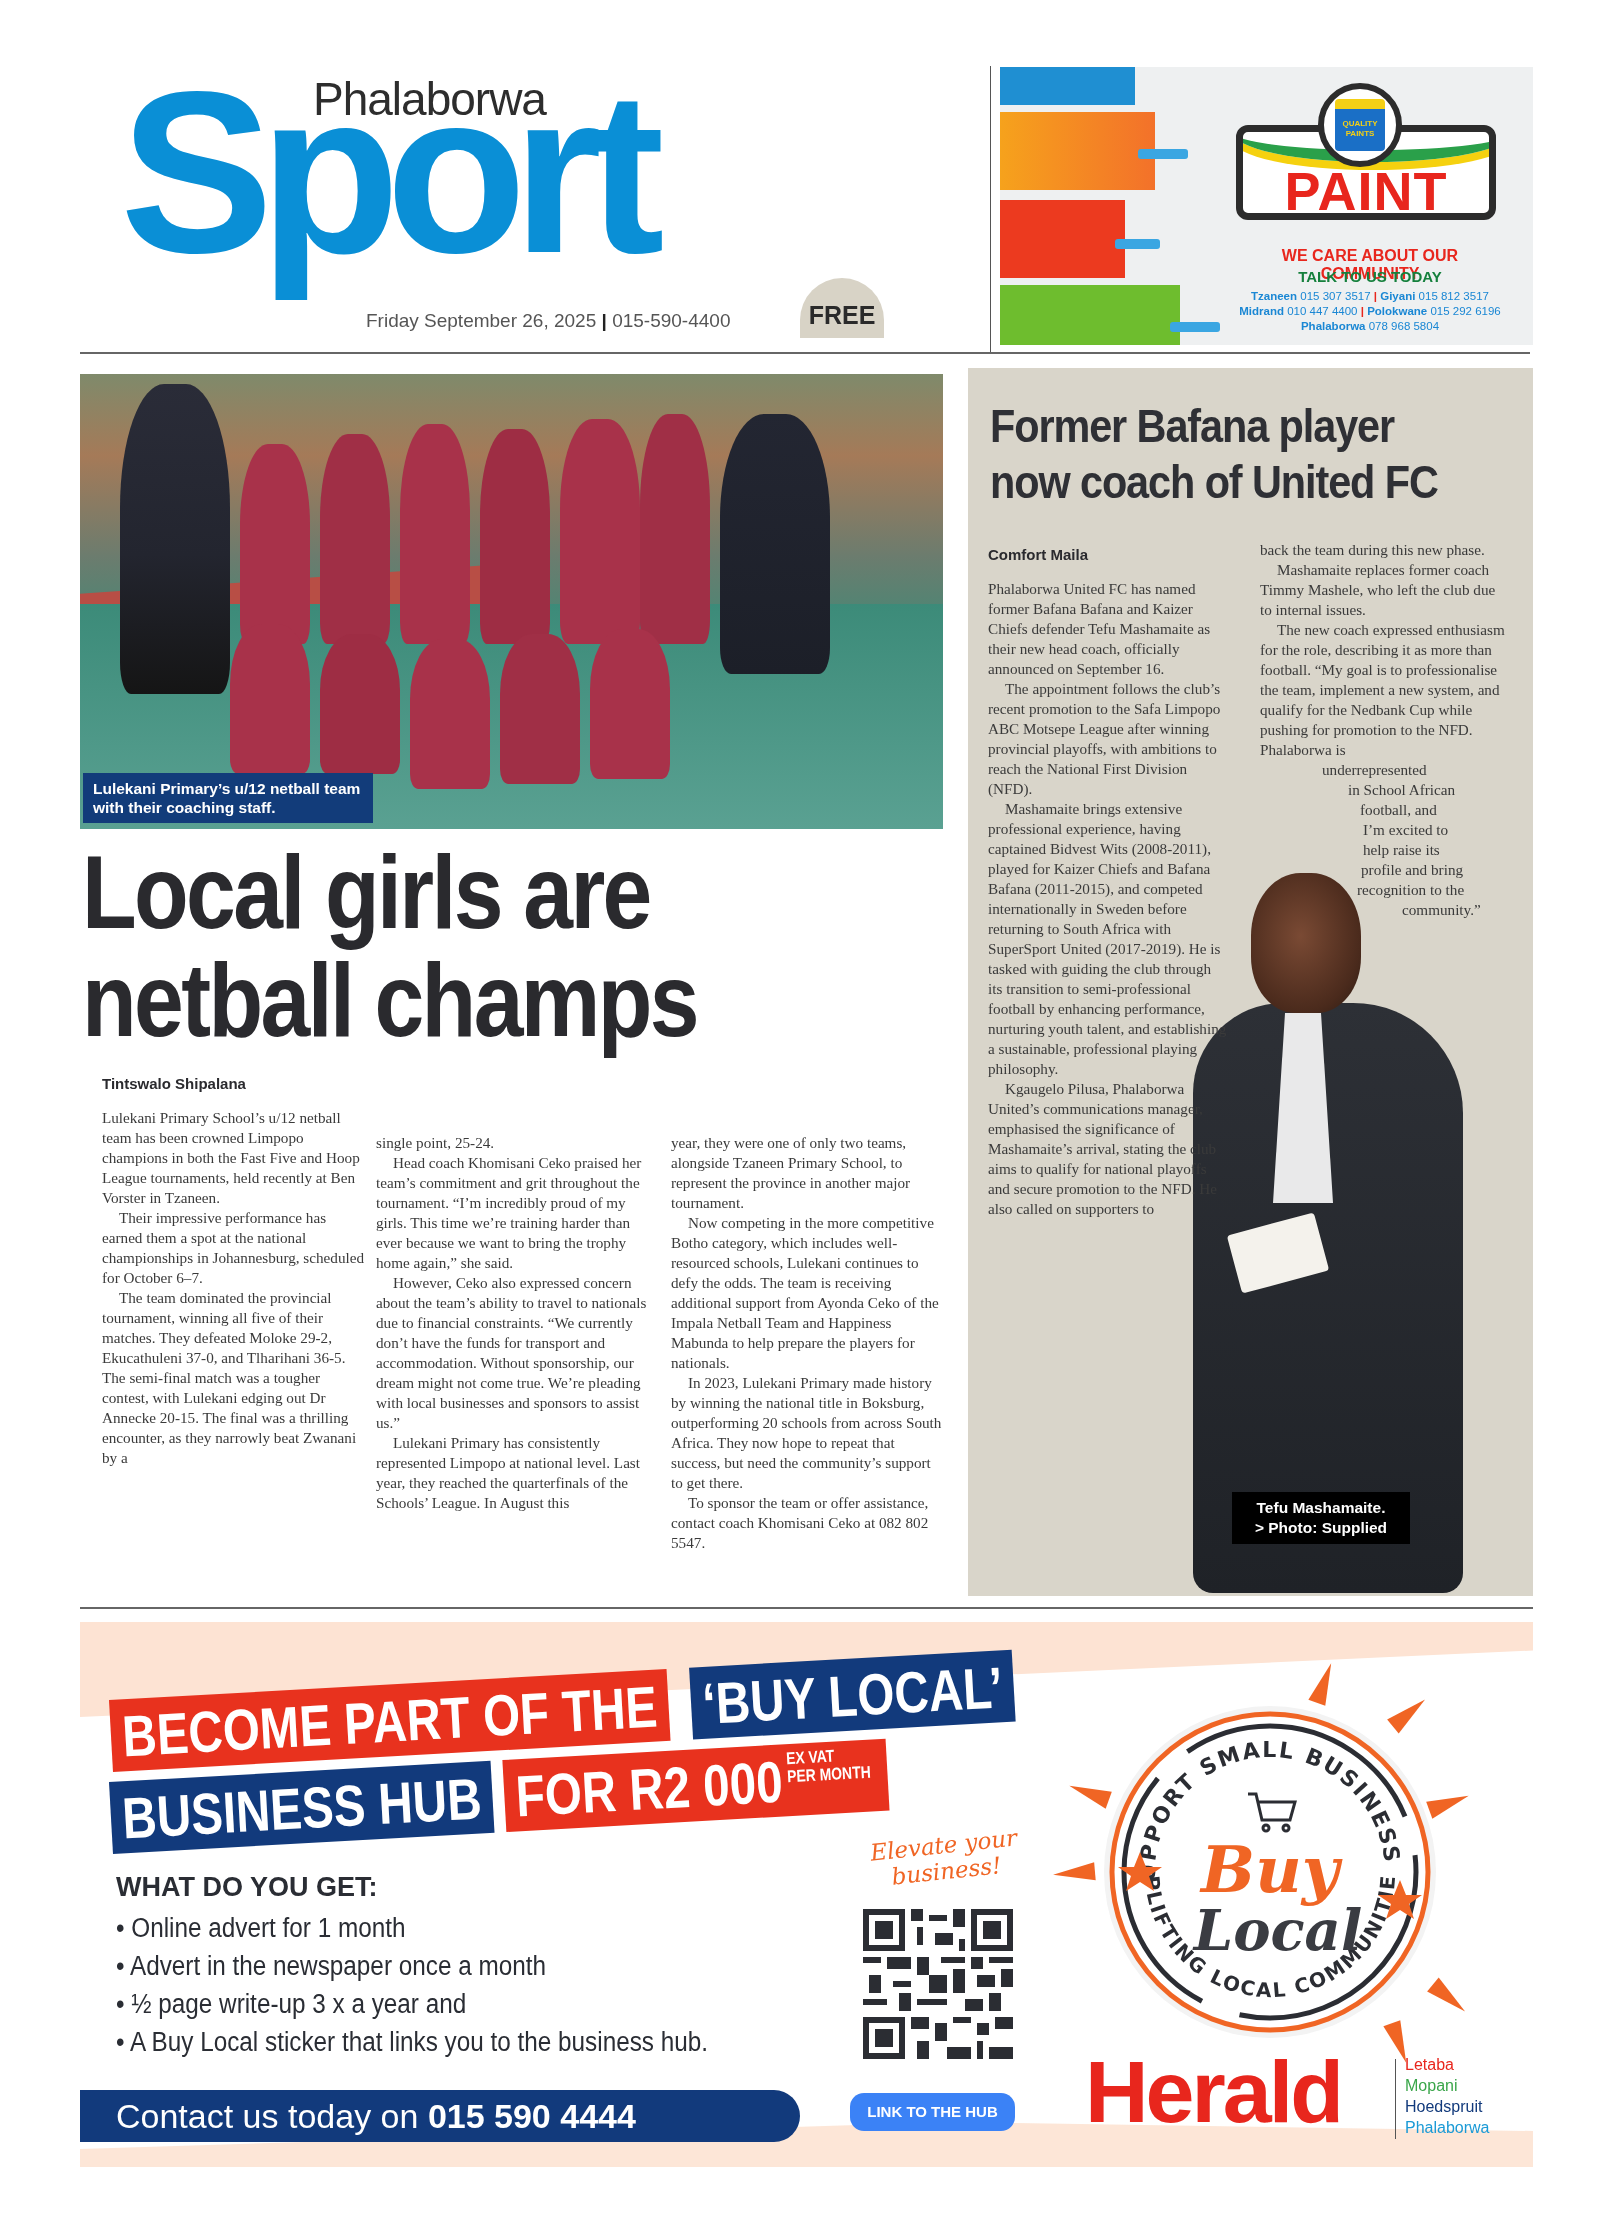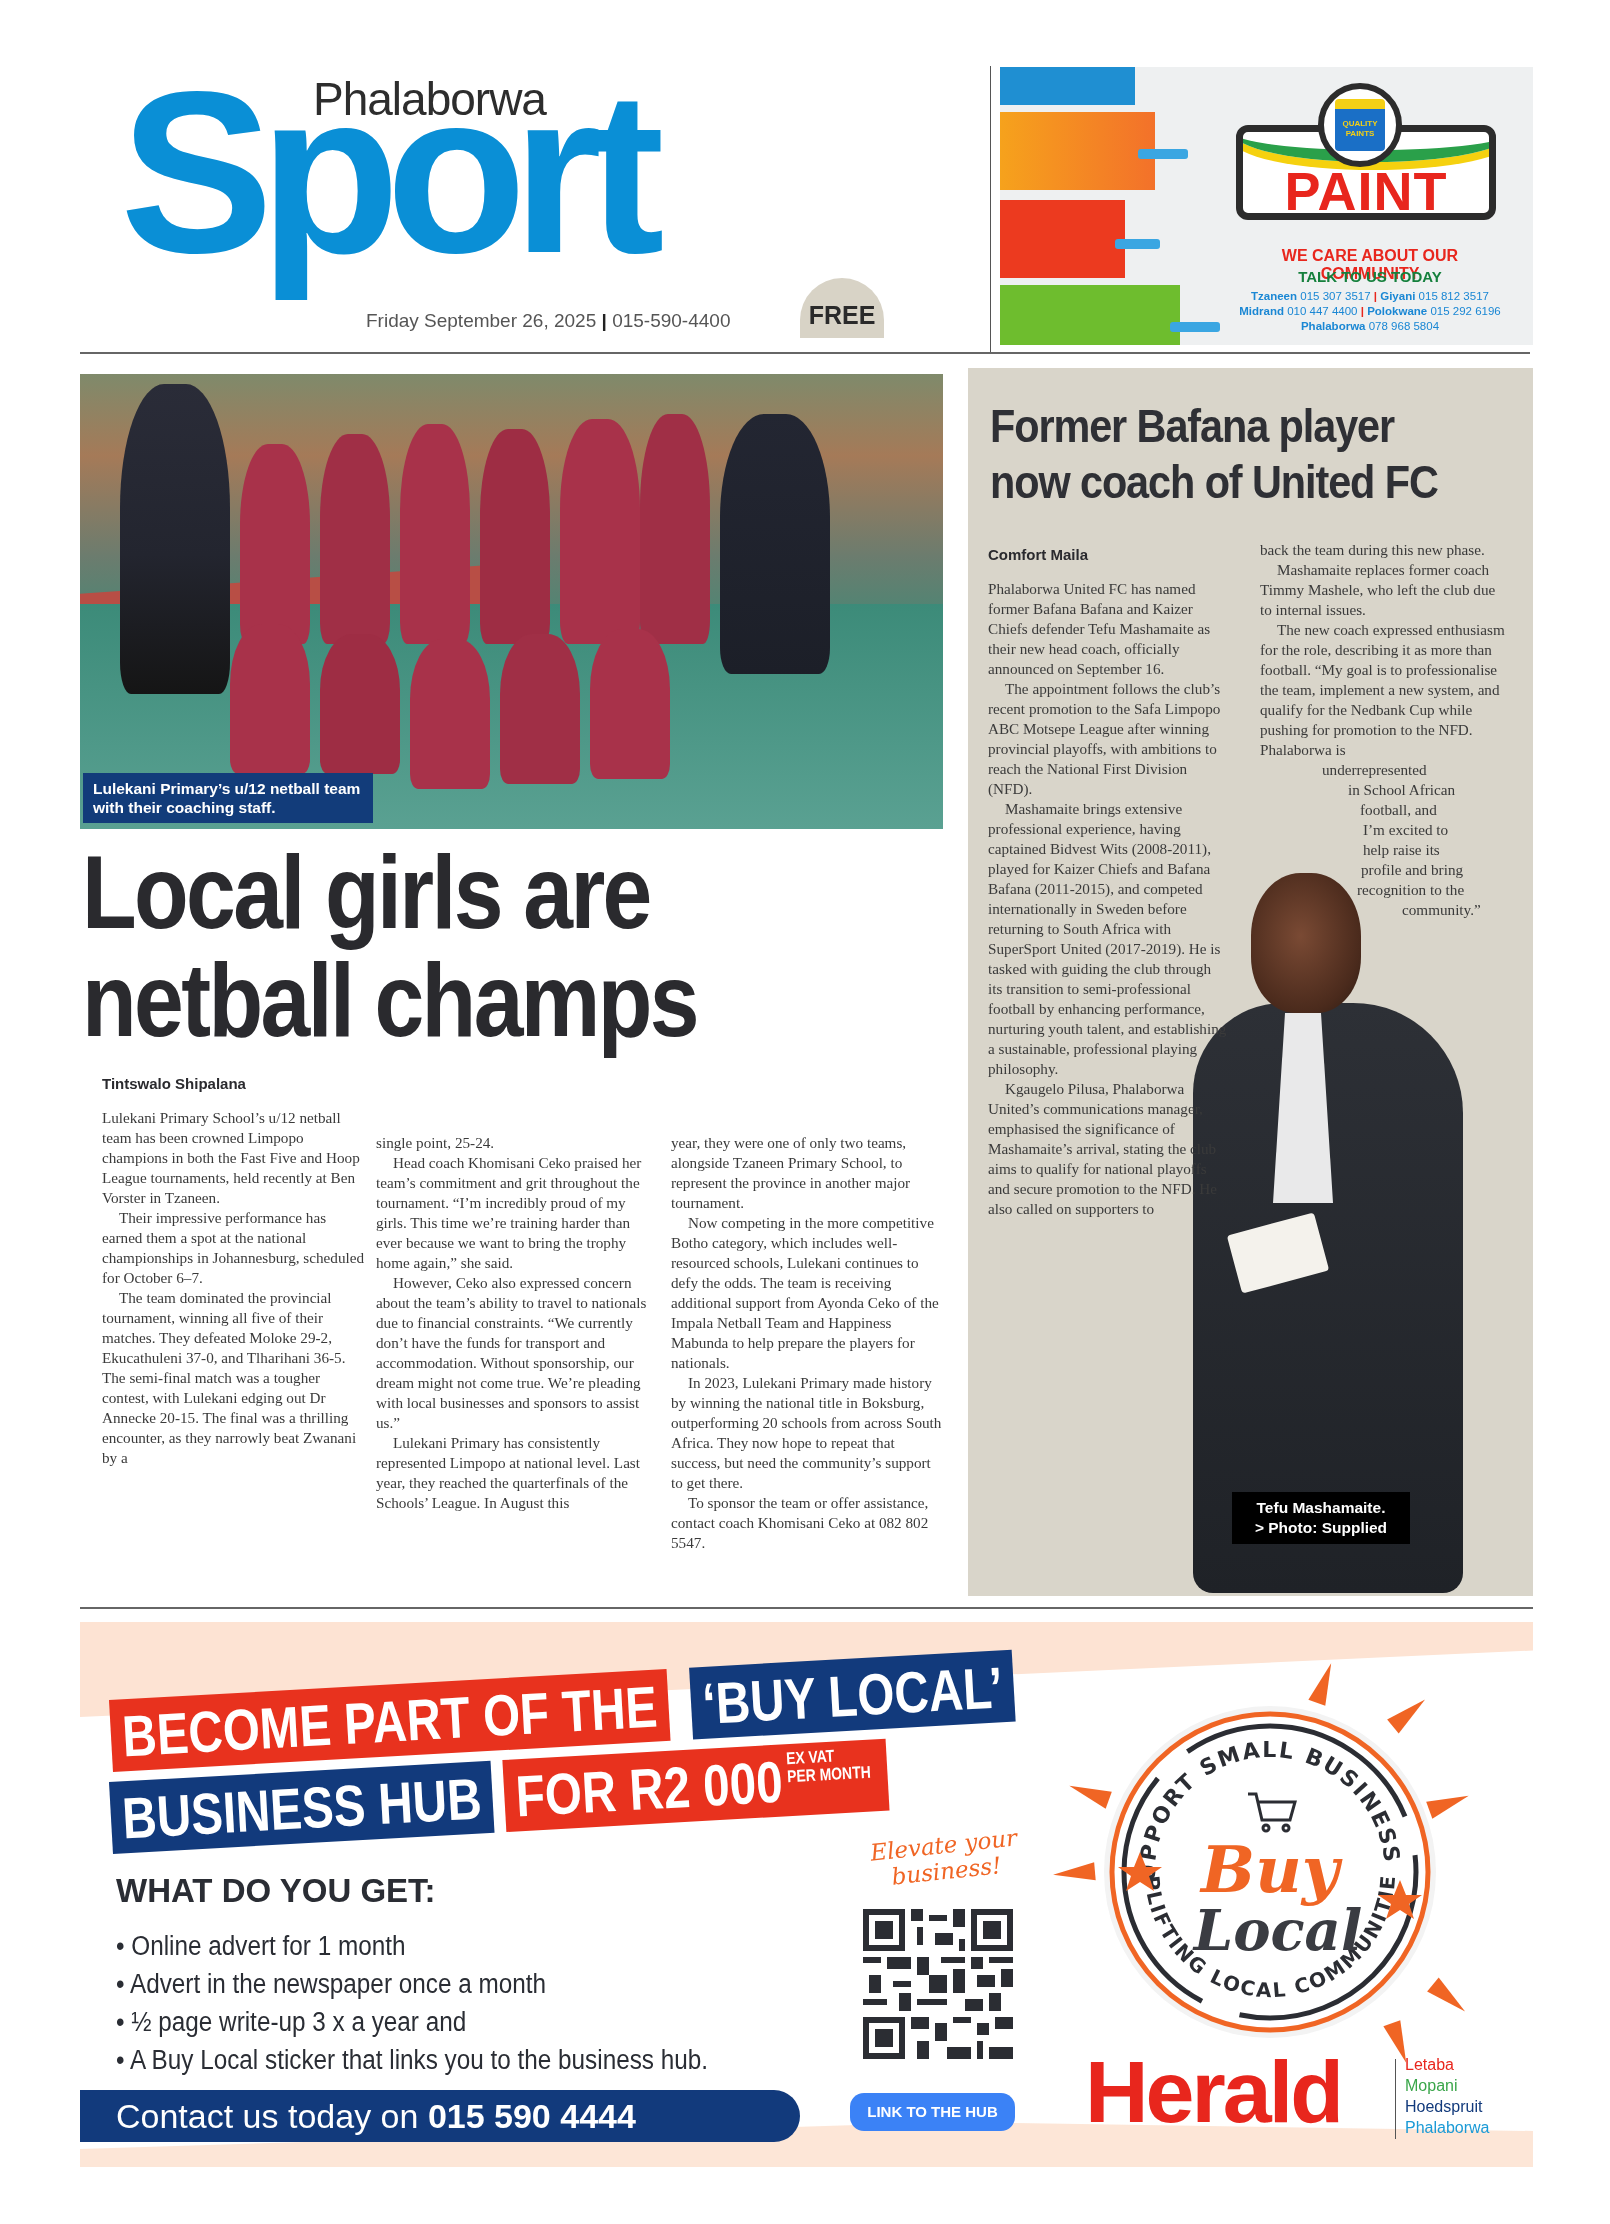--- a/index.html
+++ b/index.html
@@ -72,21 +72,21 @@
   .ad-peach-top { position: absolute; left: 0; top: 0; width: 1453px; height: 95px; background: #fde3d3; clip-path: polygon(0 0, 100% 0, 100% 30%, 0 100%); }
   .ad-peach-bot { position: absolute; left: 0; top: 500px; width: 1453px; height: 45px; background: #fde3d3; clip-path: polygon(60% 0, 100% 20%, 100% 100%, 0 100%, 0 60%); opacity: 0.9; }
   .banner { position: absolute; font-family: "Liberation Sans", sans-serif; font-weight: bold; color: #fff; white-space: nowrap; transform: rotate(-3.2deg); transform-origin: left bottom; }
   .b1 { left: 33px; top: 78px; }
   .b2 { left: 33px; top: 160px; }
   .bseg { display: inline-block; padding: 6px 14px 4px 14px; font-size: 58px; line-height: 62px; vertical-align: bottom; transform: scaleX(0.82); transform-origin: left bottom; }
   .bred { background: #e8321e; }
   .bblue { background: #123a7c; }
   .bsmall { display: inline-block; font-size: 17px; line-height: 18px; vertical-align: top; margin-left: 6px; }
   .whatget { position: absolute; left: 36px; top: 250px; font-family: "Liberation Sans", sans-serif; color: #2a2d34; }
-  .whatget-title { font-weight: bold; font-size: 33px; margin-bottom: 17px; }
+  .whatget-title { font-weight: bold; font-size: 27px; margin-bottom: 6px; }
   .whatget-item { font-size: 27px; line-height: 38px; transform: scaleX(0.9); transform-origin: left; }
   .contact-bar { position: absolute; left: 0; top: 468px; width: 720px; height: 52px; background: #123a7c; border-radius: 0 26px 26px 0; color: #fff; font-family: "Liberation Sans", sans-serif; font-size: 34px; line-height: 52px; padding-left: 36px; }
   .contact-bar b { font-weight: bold; }
   .elevate { position: absolute; left: 770px; top: 210px; width: 190px; text-align: center; font-family: "DejaVu Serif", serif; font-style: italic; font-size: 23px; line-height: 26px; color: #f06524; transform: rotate(-6deg); }
   .qr { position: absolute; left: 783px; top: 287px; width: 150px; height: 150px; background: #fff; }
   .hub-btn { position: absolute; left: 770px; top: 471px; width: 165px; height: 38px; background: #3b82f6; border-radius: 14px; color: #fff; font-family: "Liberation Sans", sans-serif; font-weight: bold; font-size: 15px; line-height: 38px; text-align: center; }
   .stamp { position: absolute; left: 1020px; top: 80px; width: 340px; height: 340px; }
   .ray { position: absolute; width: 0; height: 0; border-left: 9px solid transparent; border-right: 9px solid transparent; border-bottom: 42px solid #f06524; }
   .herald { position: absolute; left: 1005px; top: 420px; font-family: "Liberation Sans", sans-serif; font-weight: bold; font-size: 88px; line-height: 100px; color: #e8261d; letter-spacing: -3px; }
   .herald-sep { position: absolute; left: 1315px; top: 437px; width: 1px; height: 80px; background: #555; }

